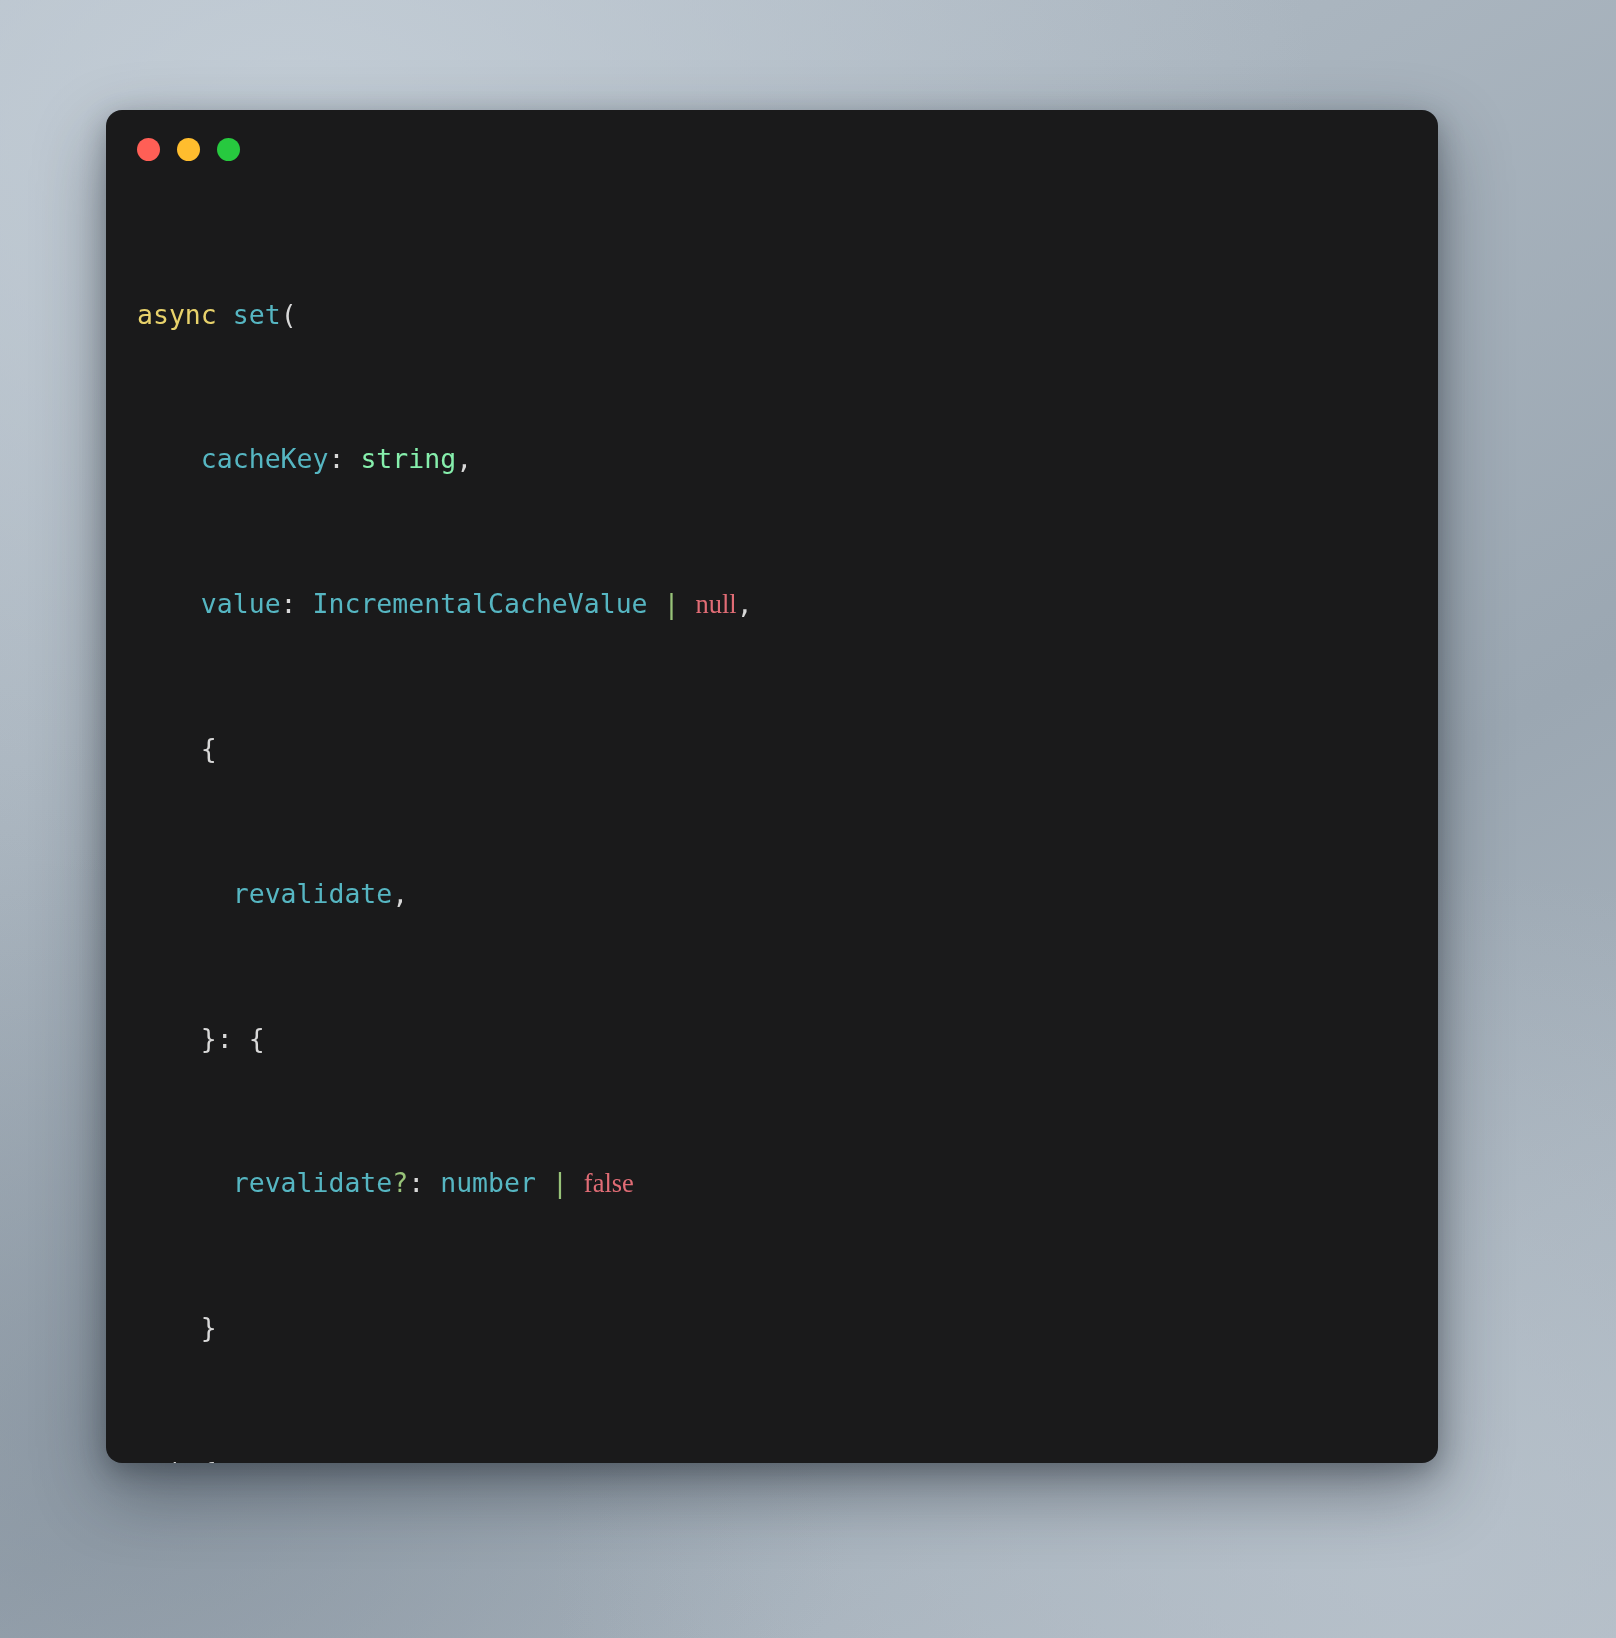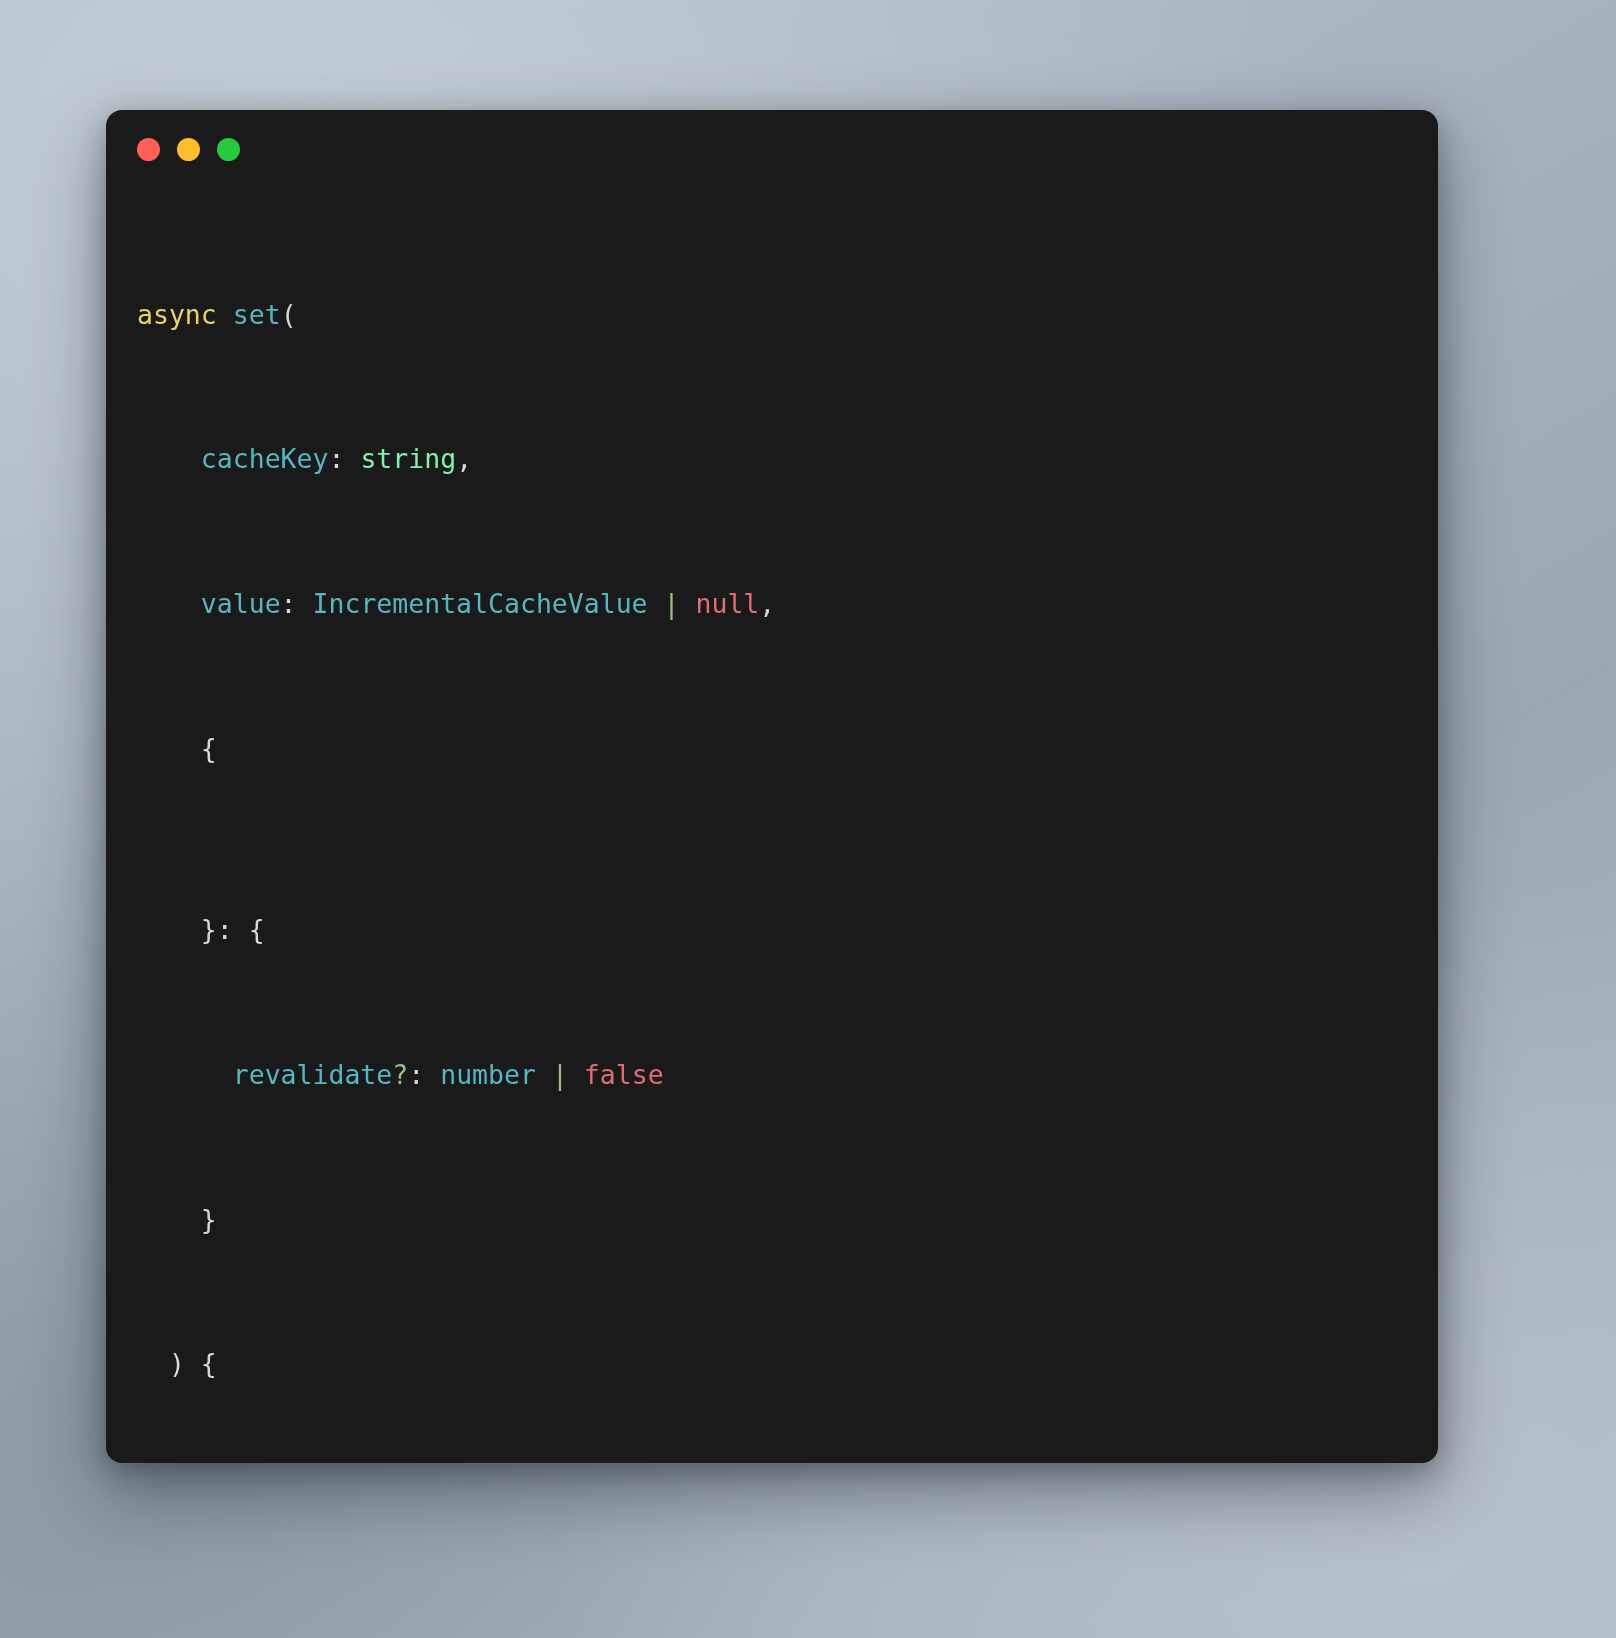--- a/index.html
+++ b/index.html
@@ -68,21 +68,21 @@
     white-space: pre;
     color: #d8d8d8;
     -webkit-font-smoothing: antialiased;
   }
   .line { height: 36.2px; white-space: pre; }
 
   
   .kw   { color: #e8d26b; }  
   .fn   { color: #56b6c2; }  
   .var  { color: #56b6c2; }  
-  .lit  { color: #e06c75; }  
+  .lit  { color: #e06c75; font-family: Liberation Serif, serif; }  
   .op   { color: #98c379; }  
   .punc { color: #d8d8d8; }  
 </style>
 </head>
 <body>
 
 <div id="backdrop"></div>
 
 <div id="window" style="background: rgb(26, 26, 27);">
 
@@ -95,20 +95,21 @@
   <div id="code">
 
     <div class="line"><span class="kw" style="color: rgb(232, 210, 107);">async</span><span class="punc" style="color: rgb(216, 216, 216);"> </span><span class="fn" style="color: rgb(86, 182, 194);">set</span><span class="punc" style="color: rgb(216, 216, 216);">(</span></div>
 
     <div class="line"><span class="punc" style="color: rgb(216, 216, 216);">    </span><span class="var" style="color: rgb(86, 182, 194);">cacheKey</span><span class="punc" style="color: rgb(216, 216, 216);">: </span><span class="fn" style="color: #86efac;">string</span><span class="punc" style="color: rgb(216, 216, 216);">,</span></div>
 
     <div class="line"><span class="punc" style="color: rgb(216, 216, 216);">    </span><span class="var" style="color: rgb(86, 182, 194);">value</span><span class="punc" style="color: rgb(216, 216, 216);">: </span><span class="fn" style="color: rgb(86, 182, 194);">IncrementalCacheValue</span><span class="punc" style="color: rgb(216, 216, 216);"> </span><span class="op" style="color: rgb(152, 195, 121);">|</span><span class="punc" style="color: rgb(216, 216, 216);"> </span><span class="lit" style="color: rgb(224, 108, 117);">null</span><span class="punc" style="color: rgb(216, 216, 216);">,</span></div>
 
     <div class="line"><span class="punc" style="color: rgb(216, 216, 216);">    {</span></div>
 
+    <div class="line"><span class="punc" style="color: rgb(216, 216, 216);">      </span><span class="var" style="color: rgb(86, 182, 194);">revalidate</span><span class="punc" style="color: rgb(216, 216, 216);">,</span></div>
 
     <div class="line"><span class="punc" style="color: rgb(216, 216, 216);">    }: {</span></div>
 
     <div class="line"><span class="punc" style="color: rgb(216, 216, 216);">      </span><span class="var" style="color: rgb(86, 182, 194);">revalidate</span><span class="op" style="color: rgb(152, 195, 121);">?</span><span class="punc" style="color: rgb(216, 216, 216);">: </span><span class="fn" style="color: rgb(86, 182, 194);">number</span><span class="punc" style="color: rgb(216, 216, 216);"> </span><span class="op" style="color: rgb(152, 195, 121);">|</span><span class="punc" style="color: rgb(216, 216, 216);"> </span><span class="lit" style="color: rgb(224, 108, 117);">false</span></div>
 
     <div class="line"><span class="punc" style="color: rgb(216, 216, 216);">    }</span></div>
 
     <div class="line"><span class="punc" style="color: rgb(216, 216, 216);">  ) {</span></div>
 
     

